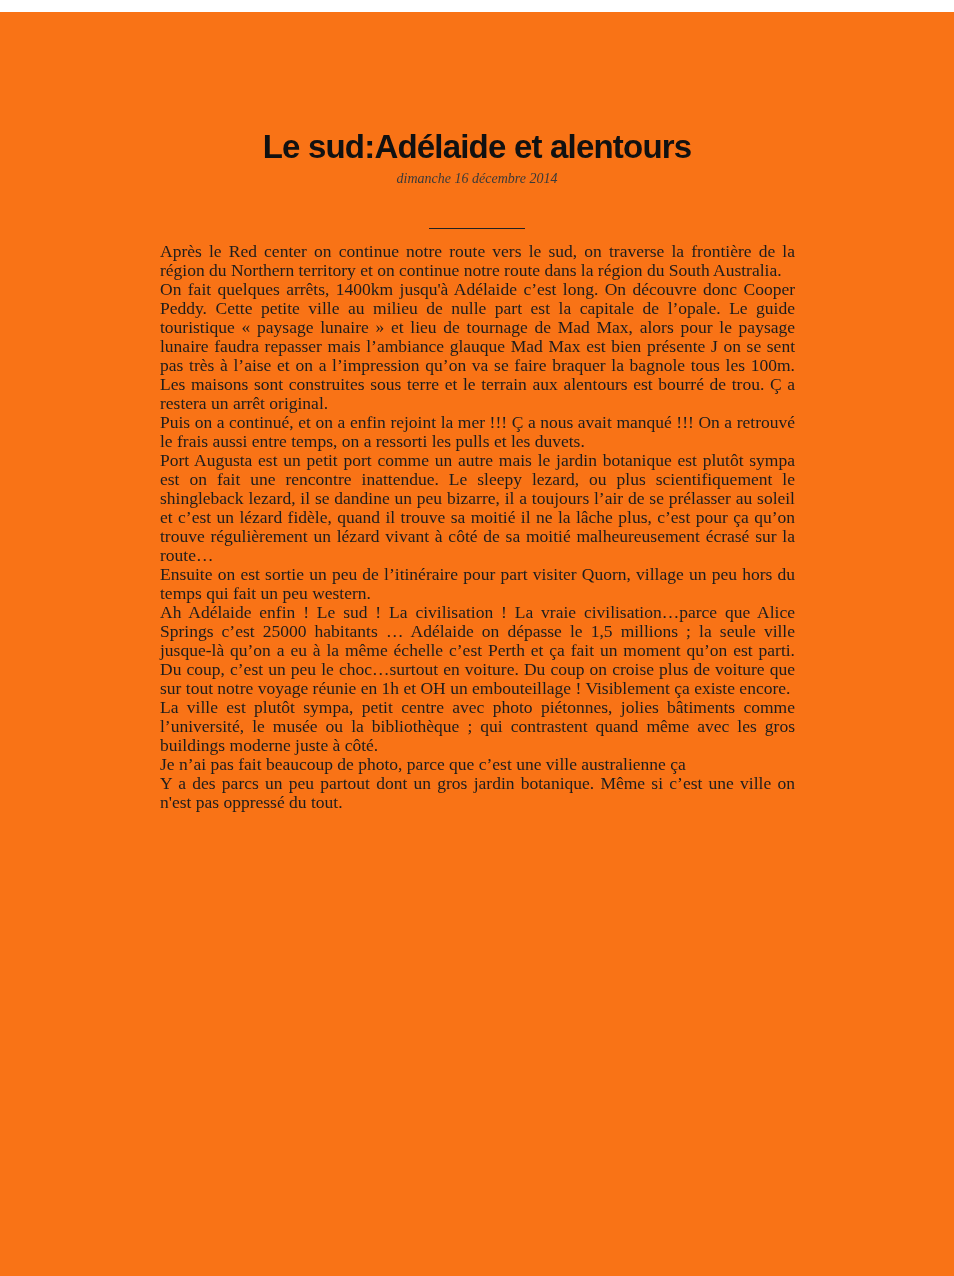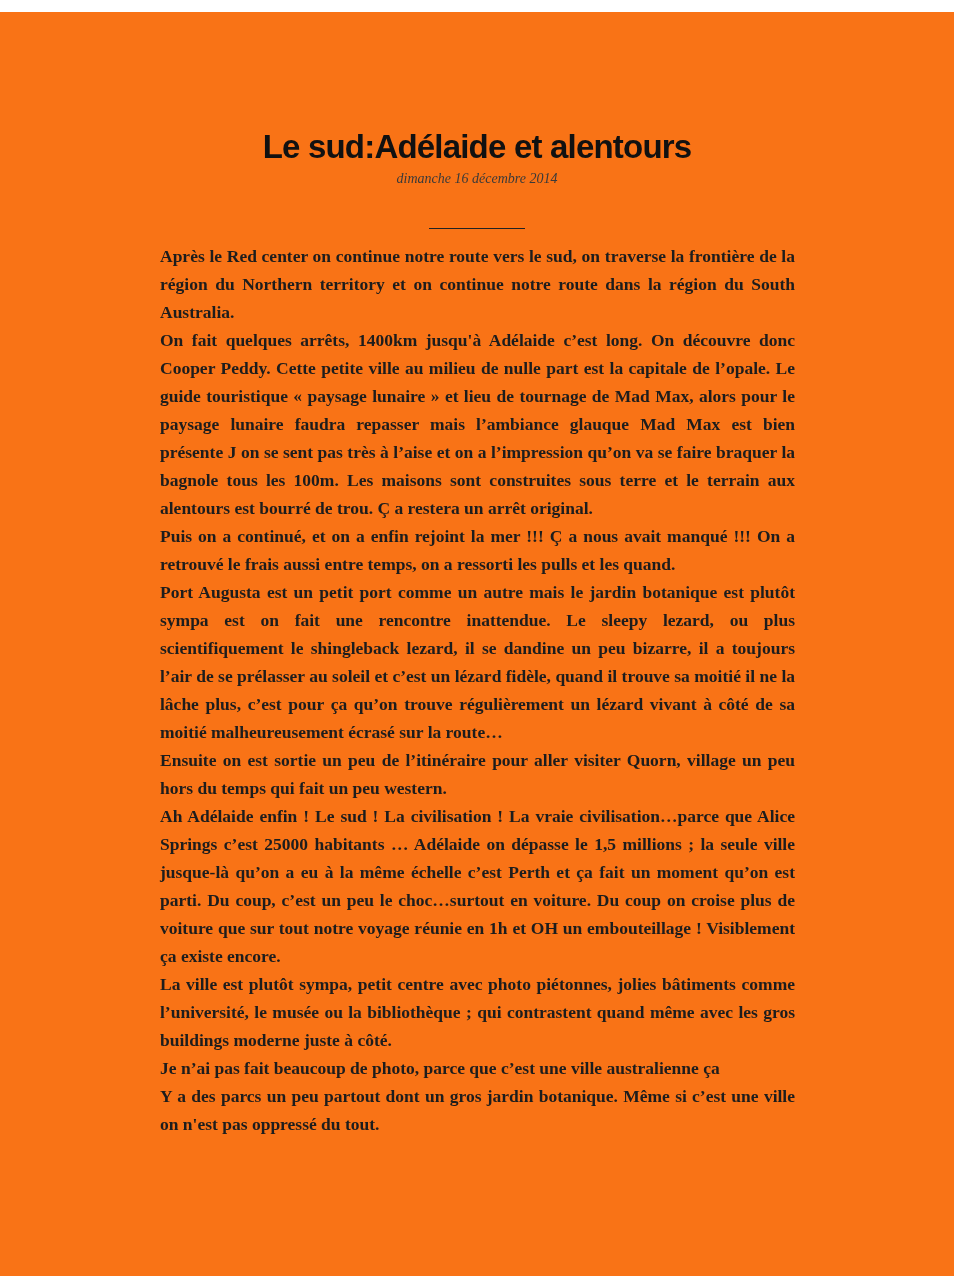--- a/index.html
+++ b/index.html
@@ -37,24 +37,23 @@
   }
   .separator {
     width: 96px;
     margin: 41px auto 0 auto;
     border: 0;
     border-top: 1.6px solid #222222;
   }
   .content {
     margin: 13px 159px 0 160px;
     font-size: 17.5px;
-    line-height: 28px;
+    line-height: 19px;
     text-align: justify;
     color: #1d1d1d;
-    font-weight: bold;
   }
   .content p {
     margin: 0;
     padding: 0;
   }
   .footer {
     position: absolute;
     left: 0;
     right: 0;
     top: 1270px;
@@ -70,23 +69,23 @@
 
   <h1 class="title">Le sud:Adélaide et alentours</h1>
 
   <div class="date">dimanche 16 décembre 2014</div>
 
   <hr class="separator">
 
   <div class="content">
     <p>Après le Red center on continue notre route vers le sud, on traverse la frontière de la région du Northern territory et on continue notre route dans la région du South Australia.</p>
     <p>On fait quelques arrêts, 1400km jusqu'à Adélaide c’est long. On découvre donc Cooper Peddy. Cette petite ville au milieu de nulle part est la capitale de l’opale. Le guide touristique « paysage lunaire » et lieu de tournage de Mad Max, alors pour le paysage lunaire faudra repasser mais l’ambiance glauque Mad Max est bien présente J on se sent pas très à l’aise et on a l’impression qu’on va se faire braquer la bagnole tous les 100m. Les maisons sont construites sous terre et le terrain aux alentours est bourré de trou. Ç a restera un arrêt original.</p>
-    <p>Puis on a continué, et on a enfin rejoint la mer !!! Ç a nous avait manqué !!! On a retrouvé le frais aussi entre temps, on a ressorti les pulls et les quand.</p>
+    <p>Puis on a continué, et on a enfin rejoint la mer !!! Ç a nous avait manqué !!! On a retrouvé le frais aussi entre temps, on a ressorti les pulls et les duvets.</p>
     <p>Port Augusta est un petit port comme un autre mais le jardin botanique est plutôt sympa est on fait une rencontre inattendue. Le sleepy lezard, ou plus scientifiquement le shingleback lezard, il se dandine un peu bizarre, il a toujours l’air de se prélasser au soleil et c’est un lézard fidèle, quand il trouve sa moitié il ne la lâche plus, c’est pour ça qu’on trouve régulièrement un lézard vivant à côté de sa moitié malheureusement écrasé sur la route…</p>
-    <p>Ensuite on est sortie un peu de l’itinéraire pour aller visiter Quorn, village un peu hors du temps qui fait un peu western.</p>
+    <p>Ensuite on est sortie un peu de l’itinéraire pour part visiter Quorn, village un peu hors du temps qui fait un peu western.</p>
     <p>Ah Adélaide enfin ! Le sud ! La civilisation ! La vraie civilisation…parce que Alice Springs c’est 25000 habitants … Adélaide on dépasse le 1,5 millions ; la seule ville jusque-là qu’on a eu à la même échelle c’est Perth et ça fait un moment qu’on est parti. Du coup, c’est un peu le choc…surtout en voiture. Du coup on croise plus de voiture que sur tout notre voyage réunie en 1h et OH un embouteillage ! Visiblement ça existe encore.</p>
     <p>La ville est plutôt sympa, petit centre avec photo piétonnes, jolies bâtiments comme l’université, le musée ou la bibliothèque ; qui contrastent quand même avec les gros buildings moderne juste à côté.</p>
     <p>Je n’ai pas fait beaucoup de photo, parce que c’est une ville australienne ça</p>
     <p>Y a des parcs un peu partout dont un gros jardin botanique. Même si c’est une ville on n'est pas oppressé du tout.</p>
   </div>
 
   <div class="footer">157</div>
 
 </div>
 

